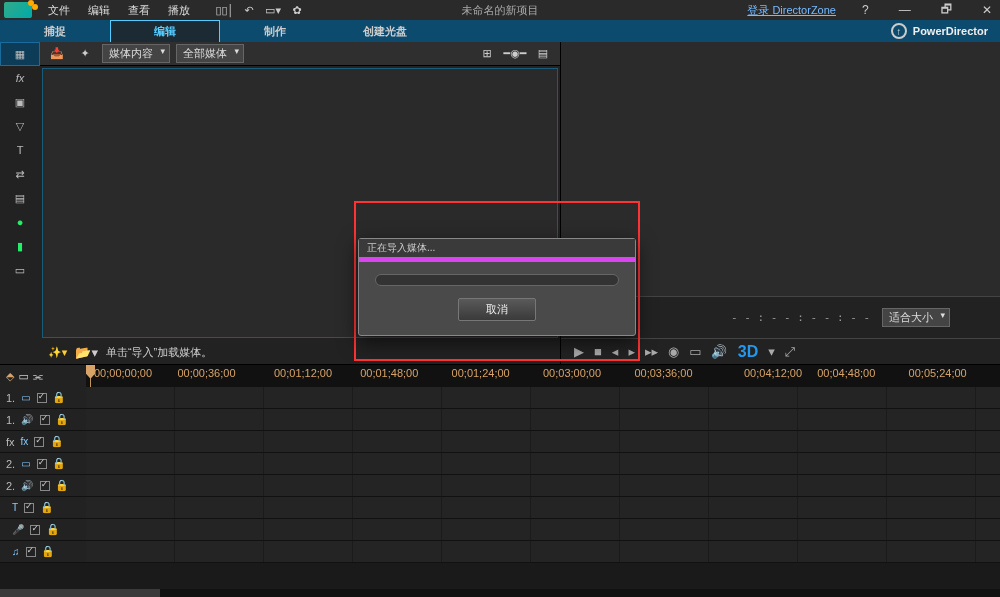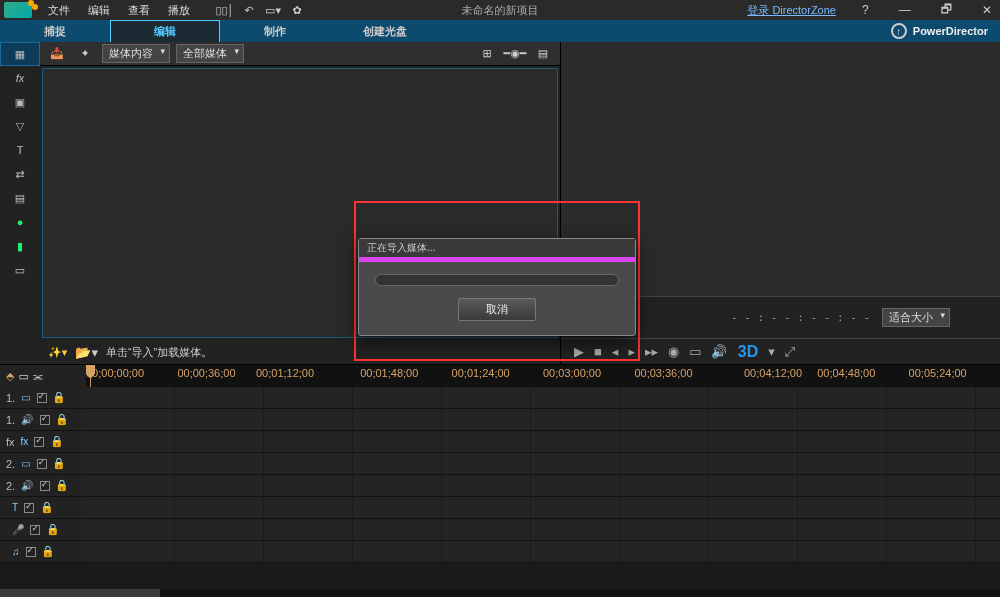--- a/index.html
+++ b/index.html
@@ -175,23 +175,23 @@
 
 <div class="timeline">
   <div class="tl-head">
     <div class="tl-head-left">
       <span style="color:#d7a367">⬘</span>
       <span>▭</span>
       <span>⫘</span>
     </div>
     <div class="ruler">
       <div class="playhead"></div>
-    <span class="ruler-mark" style="left: 0px;">00;00;00;00</span>
+    <span class="ruler-mark" style="left: 8px;">00;00;00;00</span>
         <span class="ruler-mark" style="left: 91.4px;">00;00;36;00</span>
-        <span class="ruler-mark" style="left: 170px;">00;01;12;00</span>
+        <span class="ruler-mark" style="left: 188px;">00;01;12;00</span>
         <span class="ruler-mark" style="left: 274.2px;">00;01;48;00</span>
         <span class="ruler-mark" style="left: 365.6px;">00;01;24;00</span>
         <span class="ruler-mark" style="left: 457px;">00;03;00;00</span>
         <span class="ruler-mark" style="left: 548.4px;">00;03;36;00</span>
         <span class="ruler-mark" style="left: 658px;">00;04;12;00</span>
         <span class="ruler-mark" style="left: 731.2px;">00;04;48;00</span>
         <span class="ruler-mark" style="left: 822.6px;">00;05;24;00</span>
       </div>
   </div>
 

